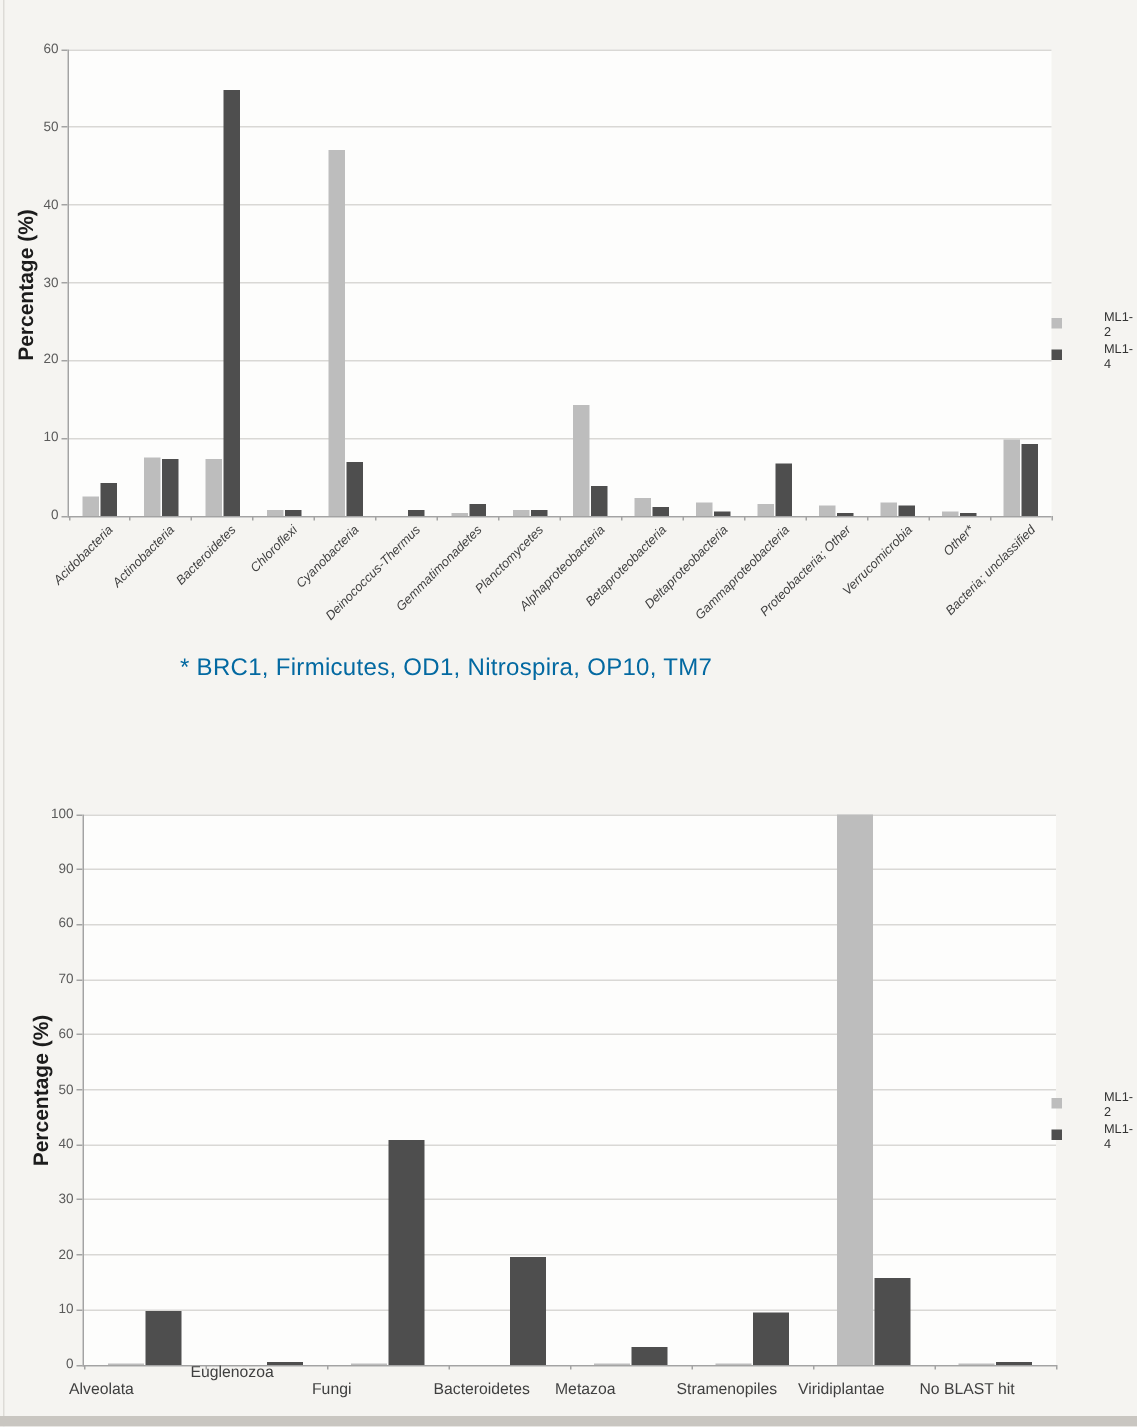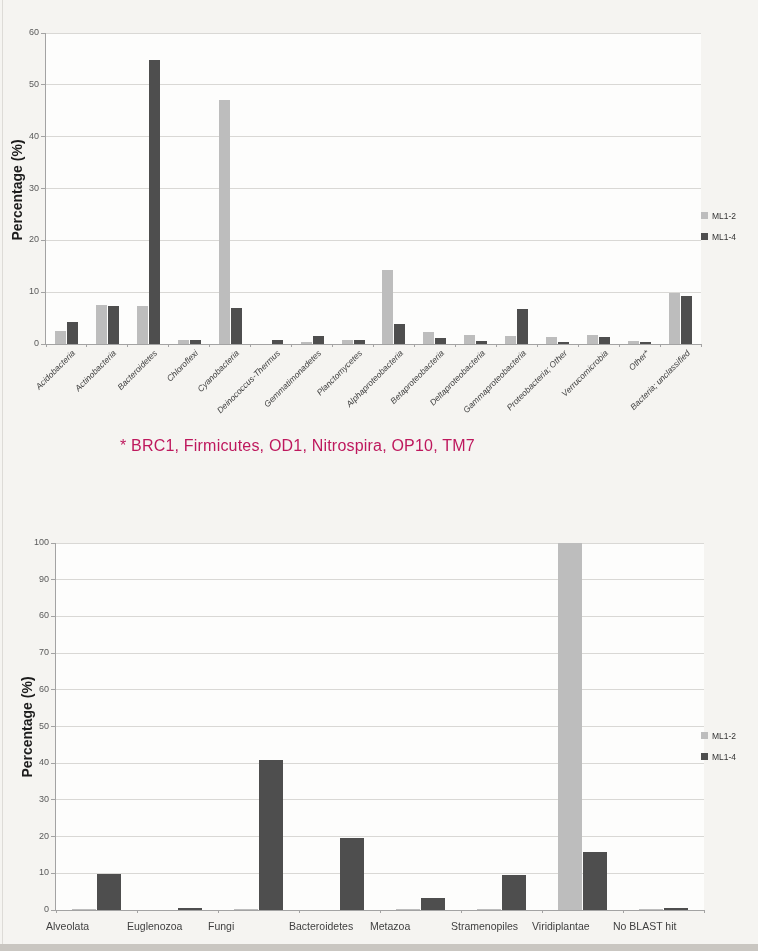--- a/index.html
+++ b/index.html
@@ -14,22 +14,22 @@
   .ytick-label{position:absolute;font-size:9px;color:#5a5a5a;text-align:right;width:38px;}
   .ytick-mark{position:absolute;height:1px;width:4px;background:#a3a3a3;}
   .xtick-mark{position:absolute;width:1px;height:3px;background:#a3a3a3;}
   .bar{position:absolute;bottom:0;}
   .cat-label{position:absolute;color:#3f3f3f;white-space:nowrap;}
   .cat-label.rot{transform:rotate(-45deg);transform-origin:100% 0;text-align:right;font-style:italic;}
   .cat-label.flat{}
   .legend{position:absolute;}
   .legend-row{display:flex;align-items:center;height:21px;}
   .legend-swatch{width:7px;height:7px;margin-right:4px;flex:0 0 auto;}
-  .legend-label{font-size:8.5px;color:#333;}
-  .footnote{position:absolute;font-size:16px;color:#be185d;letter-spacing:0.2px;}
+  .legend-label{font-size:8.5px;color:#333;margin-left:24px;}
+  .footnote{position:absolute;font-size:16px;color:#0369a1;letter-spacing:0.2px;}
   .bottom-strip{position:absolute;left:0;bottom:0;width:100%;height:7px;background:#c9c6c1;}
 </style>
 </head>
 <body>
 
 <div id="page">
   <div class="edge-line"></div>
 
   <section class="chart" id="chart0">
     <div class="ylabel" style="left:-38px;top:182px;width:110px;text-align:center;">Percentage (%)</div>
@@ -174,21 +174,21 @@
         <div class="xtick-mark" style="left: 242.5px; top: 367px;"></div>
         <div class="xtick-mark" style="left: 323.5px; top: 367px;"></div>
         <div class="xtick-mark" style="left: 404.5px; top: 367px;"></div>
         <div class="xtick-mark" style="left: 485.5px; top: 367px;"></div>
         <div class="xtick-mark" style="left: 566.5px; top: 367px;"></div>
         <div class="xtick-mark" style="left: 647.5px; top: 367px;"></div>
         <div class="bar" title="Alveolata ML1-2: 0.2%" style="left: 16px; width: 24px; height: 1px; background: rgb(189, 189, 189);"></div>
         <div class="bar" title="Alveolata ML1-4: 9.8%" style="left: 41px; width: 24px; height: 35.966px; background: rgb(78, 78, 78);"></div>
         <div class="cat-label flat" style="font-size: 10.5px; width: 101px; left: -10px; top: 377px;">Alveolata</div>
         <div class="bar" title="Euglenozoa ML1-4: 0.5%" style="left: 122px; width: 24px; height: 1.835px; background: rgb(78, 78, 78);"></div>
-        <div class="cat-label flat" style="font-size: 10.5px; width: 101px; left: 71px; top: 377px;">Euglenozoa</div>
+        <div class="cat-label flat" style="font-size: 10.5px; width: 101px; left: 71px; top: 366px;">Euglenozoa</div>
         <div class="bar" title="Fungi ML1-2: 0.2%" style="left: 178px; width: 24px; height: 1px; background: rgb(189, 189, 189);"></div>
         <div class="bar" title="Fungi ML1-4: 41%" style="left: 203px; width: 24px; height: 150.47px; background: rgb(78, 78, 78);"></div>
         <div class="cat-label flat" style="font-size: 10.5px; width: 101px; left: 152px; top: 377px;">Fungi</div>
         <div class="bar" title="Haptophyceae ML1-4: 19.5%" style="left: 284px; width: 24px; height: 71.565px; background: rgb(78, 78, 78);"></div>
         <div class="cat-label flat" style="font-size: 10.5px; width: 101px; left: 233px; top: 377px;">Bacteroidetes</div>
         <div class="bar" title="Metazoa ML1-2: 0.2%" style="left: 340px; width: 24px; height: 1px; background: rgb(189, 189, 189);"></div>
         <div class="bar" title="Metazoa ML1-4: 3.3%" style="left: 365px; width: 24px; height: 12.111px; background: rgb(78, 78, 78);"></div>
         <div class="cat-label flat" style="font-size: 10.5px; width: 101px; left: 314px; top: 377px;">Metazoa</div>
         <div class="bar" title="Stramenopiles ML1-2: 0.2%" style="left: 421px; width: 24px; height: 1px; background: rgb(189, 189, 189);"></div>
         <div class="bar" title="Stramenopiles ML1-4: 9.5%" style="left: 446px; width: 24px; height: 34.865px; background: rgb(78, 78, 78);"></div>

